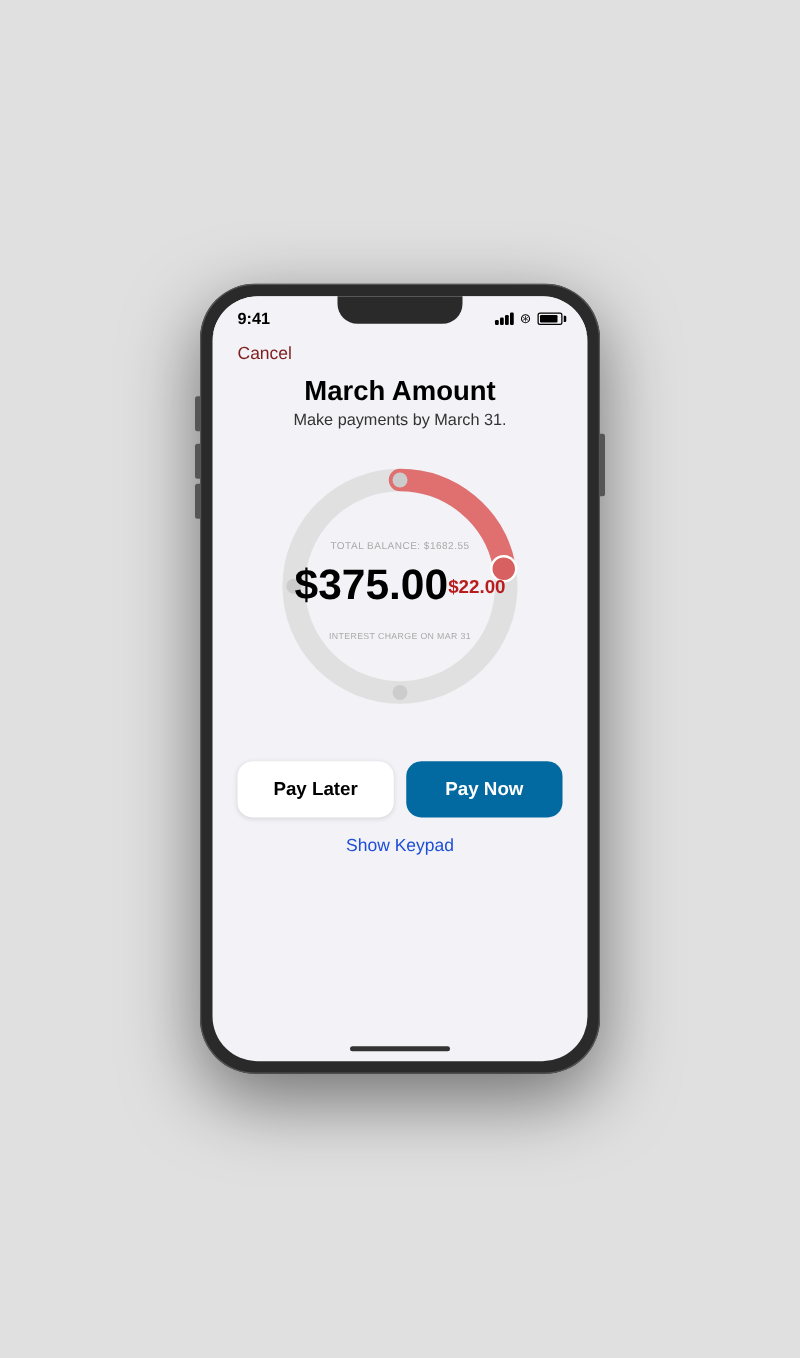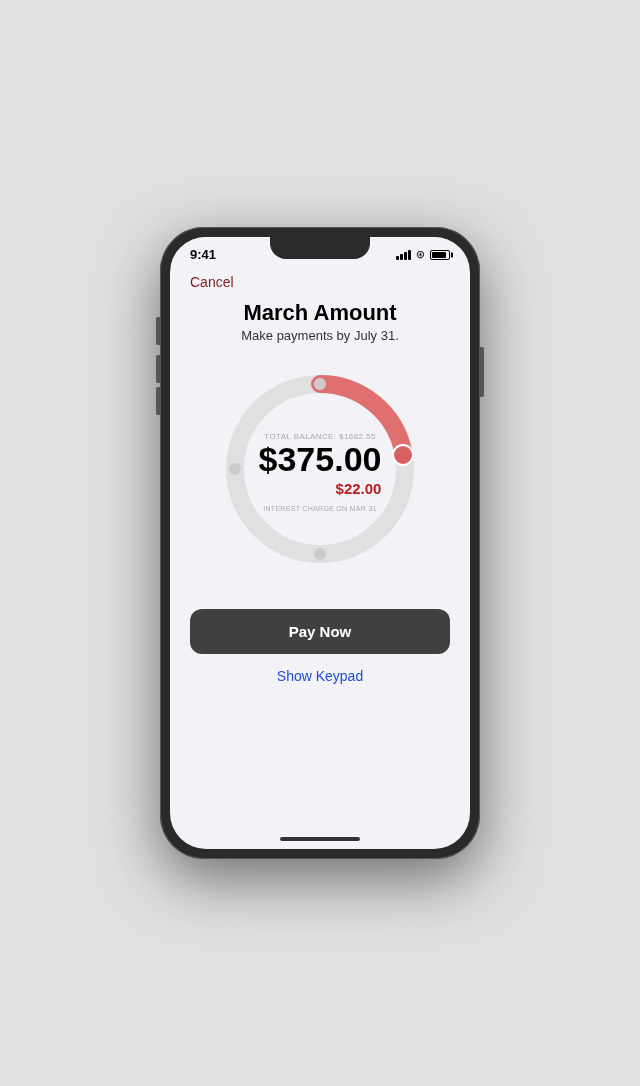--- a/index.html
+++ b/index.html
@@ -190,22 +190,22 @@
       height: 220px;
     }
 
     .dial-center {
       position: absolute;
       top: 50%;
       left: 50%;
       transform: translate(-50%, -50%);
       text-align: center;
       display: flex;
-      flex-direction: column;
-      align-items: flex-end;
+      flex-direction: row;
+      align-items: center;
     }
 
     .dial-amount {
       font-size: 34px;
       font-weight: 800;
       color: #000;
       line-height: 1.1;
     }
 
     .dial-interest {
@@ -257,21 +257,21 @@
       font-size: 15px;
       font-weight: 700;
       color: #000;
       cursor: pointer;
       box-shadow: 0 1px 4px rgba(0,0,0,0.12);
     }
 
     .btn-pay-now {
       flex: 1;
       padding: 14px 0;
-      background: #404040;
+      background: #0369a1;
       border: none;
       border-radius: 12px;
       font-size: 15px;
       font-weight: 700;
       color: #fff;
       cursor: pointer;
     }
 
     .show-keypad-btn {
       background: none;
@@ -320,21 +320,21 @@
           <div class="battery-fill"></div>
         </div>
       </div>
     </div>
 
     <div class="content">
 
       <button class="cancel-btn">Cancel</button>
 
       <h1 class="page-title">March Amount</h1>
-      <p class="page-subtitle">Make payments by July 31.</p>
+      <p class="page-subtitle">Make payments by March 31.</p>
 
       <div class="dial-container">
         <svg class="dial-svg" viewBox="0 0 220 220">
 
           <circle cx="110" cy="110" r="85" fill="none" stroke="#e0e0e0" stroke-width="18" stroke-dasharray="534 534" stroke-linecap="round" transform="rotate(-90 110 110)"></circle>
 
           <circle cx="110" cy="110" r="85" fill="none" stroke="#e07070" stroke-width="18" stroke-dasharray="117 417" stroke-linecap="round" transform="rotate(-90 110 110)"></circle>
 
           <circle cx="193" cy="96" r="10" fill="#d96060" stroke="#fff" stroke-width="2"></circle>
 
@@ -352,20 +352,21 @@
         <div class="dial-center">
           <span class="dial-amount">$375.00</span>
           <span class="dial-interest">$22.00</span>
         </div>
       </div>
 
       <div class="reduce-section">
       </div>
 
       <div class="button-row">
+        <button class="btn-pay-later">Pay Later</button>
         <button class="btn-pay-now">Pay Now</button>
       </div>
 
       <button class="show-keypad-btn">Show Keypad</button>
 
     </div>
 
     <div class="home-indicator">
       <div class="home-bar"></div>
     </div>

